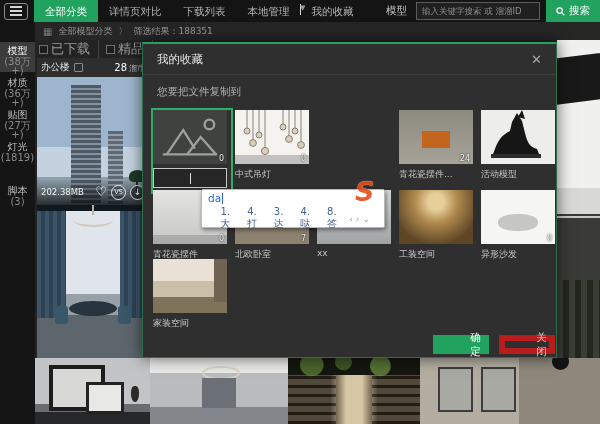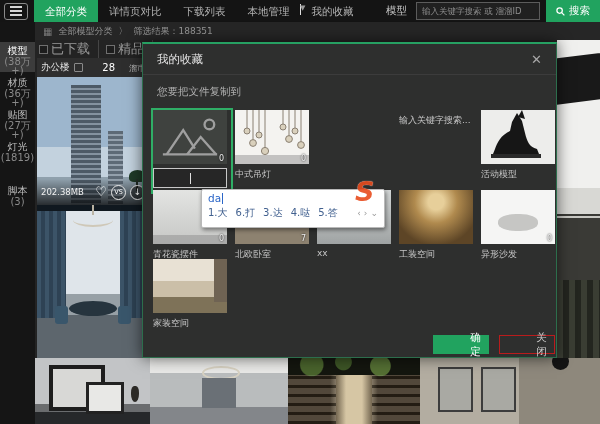--- a/index.html
+++ b/index.html
@@ -36,21 +36,21 @@
   .content{position:absolute;left:35px;top:40px;width:565px;height:384px;background:#232323;}
   .filterbar{position:absolute;left:4px;top:0;height:18px;display:flex;align-items:center;gap:7px;font-size:13px;color:#9a9a9a;}
   .chk{display:flex;align-items:center;gap:3px;cursor:pointer;padding-right:8px;border-right:1px solid #454545;}
   .chk:last-child{border-right:none;}
   .box{width:7px;height:7px;border:1px solid #6f6f6f;background:#1d1d1d;}
   
   .card-head{position:absolute;left:2px;top:18px;width:112px;height:19px;background:#2e2e2e;
              display:flex;align-items:center;padding:0 4px;box-sizing:border-box;}
   .card-title{font-size:9.5px;color:#e2e2e2;}
   .fmt{width:7px;height:7px;border:1px solid #8a8a8a;border-radius:1px;margin-left:4px;}
-  .coin-wrap{margin-left:auto;display:flex;align-items:baseline;gap:14px;}
+  .coin-wrap{margin-left:auto;display:flex;align-items:baseline;gap:2px;}
   .coin-n{font-size:10px;color:#fff;}
   .coin-u{font-size:8px;color:#b9b9b9;}
   .scene{position:absolute;overflow:hidden;cursor:pointer;}
   .scene-building{left:2px;top:37px;width:112px;height:128px;background:linear-gradient(180deg,#9db6cd 0 55%,#c3d2de 55% 78%,#8fa0ac 78%);}
   .tw1{position:absolute;left:30%;top:6%;width:27%;height:94%;background:repeating-linear-gradient(180deg,#4d5a66 0 3px,#84929f 3px 5px);}
   .tw2{position:absolute;left:63%;top:42%;width:14%;height:58%;background:repeating-linear-gradient(180deg,#5d6a76 0 3px,#93a0ac 3px 5px);}
   .palm{position:absolute;right:3%;bottom:18%;width:17px;height:12px;background:#1f3a28;border-radius:50% 50% 30% 30%;}
   .palm:after{content:"";position:absolute;left:7px;top:9px;width:2px;height:12px;background:#243029;}
   .card-overlay{position:absolute;left:0;right:0;bottom:0;height:26px;background:linear-gradient(transparent,rgba(0,0,0,.72));
                 display:flex;align-items:center;padding:0 4px;gap:4px;box-sizing:border-box;}
@@ -130,28 +130,28 @@
   .t-ornate{background:radial-gradient(circle at 50% 22%,#e7cf9a 0 14%,#b08a4e 38%,#5d4526 78%);}
   .t-sofa2{background:#f5f5f4;}
   .blob{position:absolute;left:50%;top:45%;width:40px;height:17px;margin-left:-20px;background:#c6c6c4;border-radius:45%;}
   .t-home{background:linear-gradient(180deg,#e8e1d4 0 40%,#cbbfa8 40% 70%,#7e7258 70%);}
   .hcurt{position:absolute;right:0;top:0;width:18%;height:80%;background:#6f6353;}
   
   .ime{position:absolute;left:58px;top:145px;width:182px;height:37px;background:#fff;border:1px solid #b9b9b9;
        border-radius:2px;box-shadow:1px 2px 4px rgba(0,0,0,.45);z-index:11;}
   .ime-comp{padding:2px 6px 0;font-size:10.5px;color:#2b66c8;display:flex;align-items:center;}
   .ime-caret{display:inline-block;width:1px;height:11px;background:#2b66c8;margin-left:1px;}
-  .ime-cands{display:flex;gap:8px;padding:2px 6px 0;font-size:10px;color:#41608f;align-items:center;}
+  .ime-cands{display:flex;gap:8px;padding:2px 14px 0;font-size:10px;color:#41608f;align-items:center;text-align:center;}
   .ime-nav{margin-left:auto;display:flex;gap:3px;color:#9a9a9a;font-size:9px;}
   .sogou{position:absolute;left:212px;top:132px;font-size:27px;font-weight:bold;font-style:italic;
          color:#e84c1e;opacity:.9;z-index:12;text-shadow:0 0 1px #fff;}
   .m-foot-btn{position:absolute;top:291px;width:56px;height:19px;font-size:10.5px;display:flex;
               align-items:center;justify-content:center;cursor:pointer;box-sizing:border-box;font-family:inherit;padding-left:35px;}
   .btn-ok{left:290px;background:#21a35f;color:#fff;border:none;}
-  .btn-close{left:356px;background:transparent;color:#d2d2d2;border:1px solid #b91c1c;}
+  .btn-close{left:356px;background:transparent;color:#d2d2d2;border:6px solid #b91c1c;}
   svg{display:block;}
 </style>
 </head>
 <body>
 
 <div id="app">
 
   <div class="topbar">
     <div class="burger">
         <i></i>
@@ -329,21 +329,25 @@
           </g>
         </svg>
         <span class="tbar"></span>
         <span class="cnt">0</span>
       </div>
       <div class="flabel">中式吊灯</div>
     </div>
 
 
     <div class="folder" style="left:256px;top:66px">
-      <div class="flabel">输入关键字搜索...</div>
+      <div class="thumb t-table">
+        <span class="ttop"></span>
+        <span class="cnt">24</span>
+      </div>
+      <div class="flabel">青花瓷摆件...</div>
     </div>
 
     <div class="folder" style="left:338px;top:66px">
       <div class="thumb t-dog">
         <svg width="74" height="54" viewBox="0 0 74 54">
           <path d="M12 44 h46 l-2 -5 c-8 -2 -10 -8 -12 -16 l-3 -12 -5 -8 -5 9 -2 9 c-9 4 -13 12 -15 18 z" fill="#161616"></path>
           <path d="M37 7 l4 -7 3 9 z" fill="#161616"></path>
           <rect x="10" y="44" width="50" height="4" fill="#2a2a2a"></rect>
         </svg>
         <span class="cnt"></span>
@@ -397,24 +401,24 @@
       <div class="flabel">家装空间</div>
     </div>
 
     <div class="ime">
       <div class="ime-comp">
         <span>da</span>
         <span class="ime-caret"></span>
       </div>
       <div class="ime-cands">
         <span>1.大</span>
-        <span>6.打</span>
+        <span>4.打</span>
         <span>3.达</span>
         <span>4.哒</span>
-        <span>5.答</span>
+        <span>8.答</span>
         <span class="ime-nav">
           <span>‹</span>
           <span>›</span>
           <span>⌄</span>
         </span>
       </div>
     </div>
     <div class="sogou">S</div>
 
     <button class="m-foot-btn btn-ok">确定</button>

